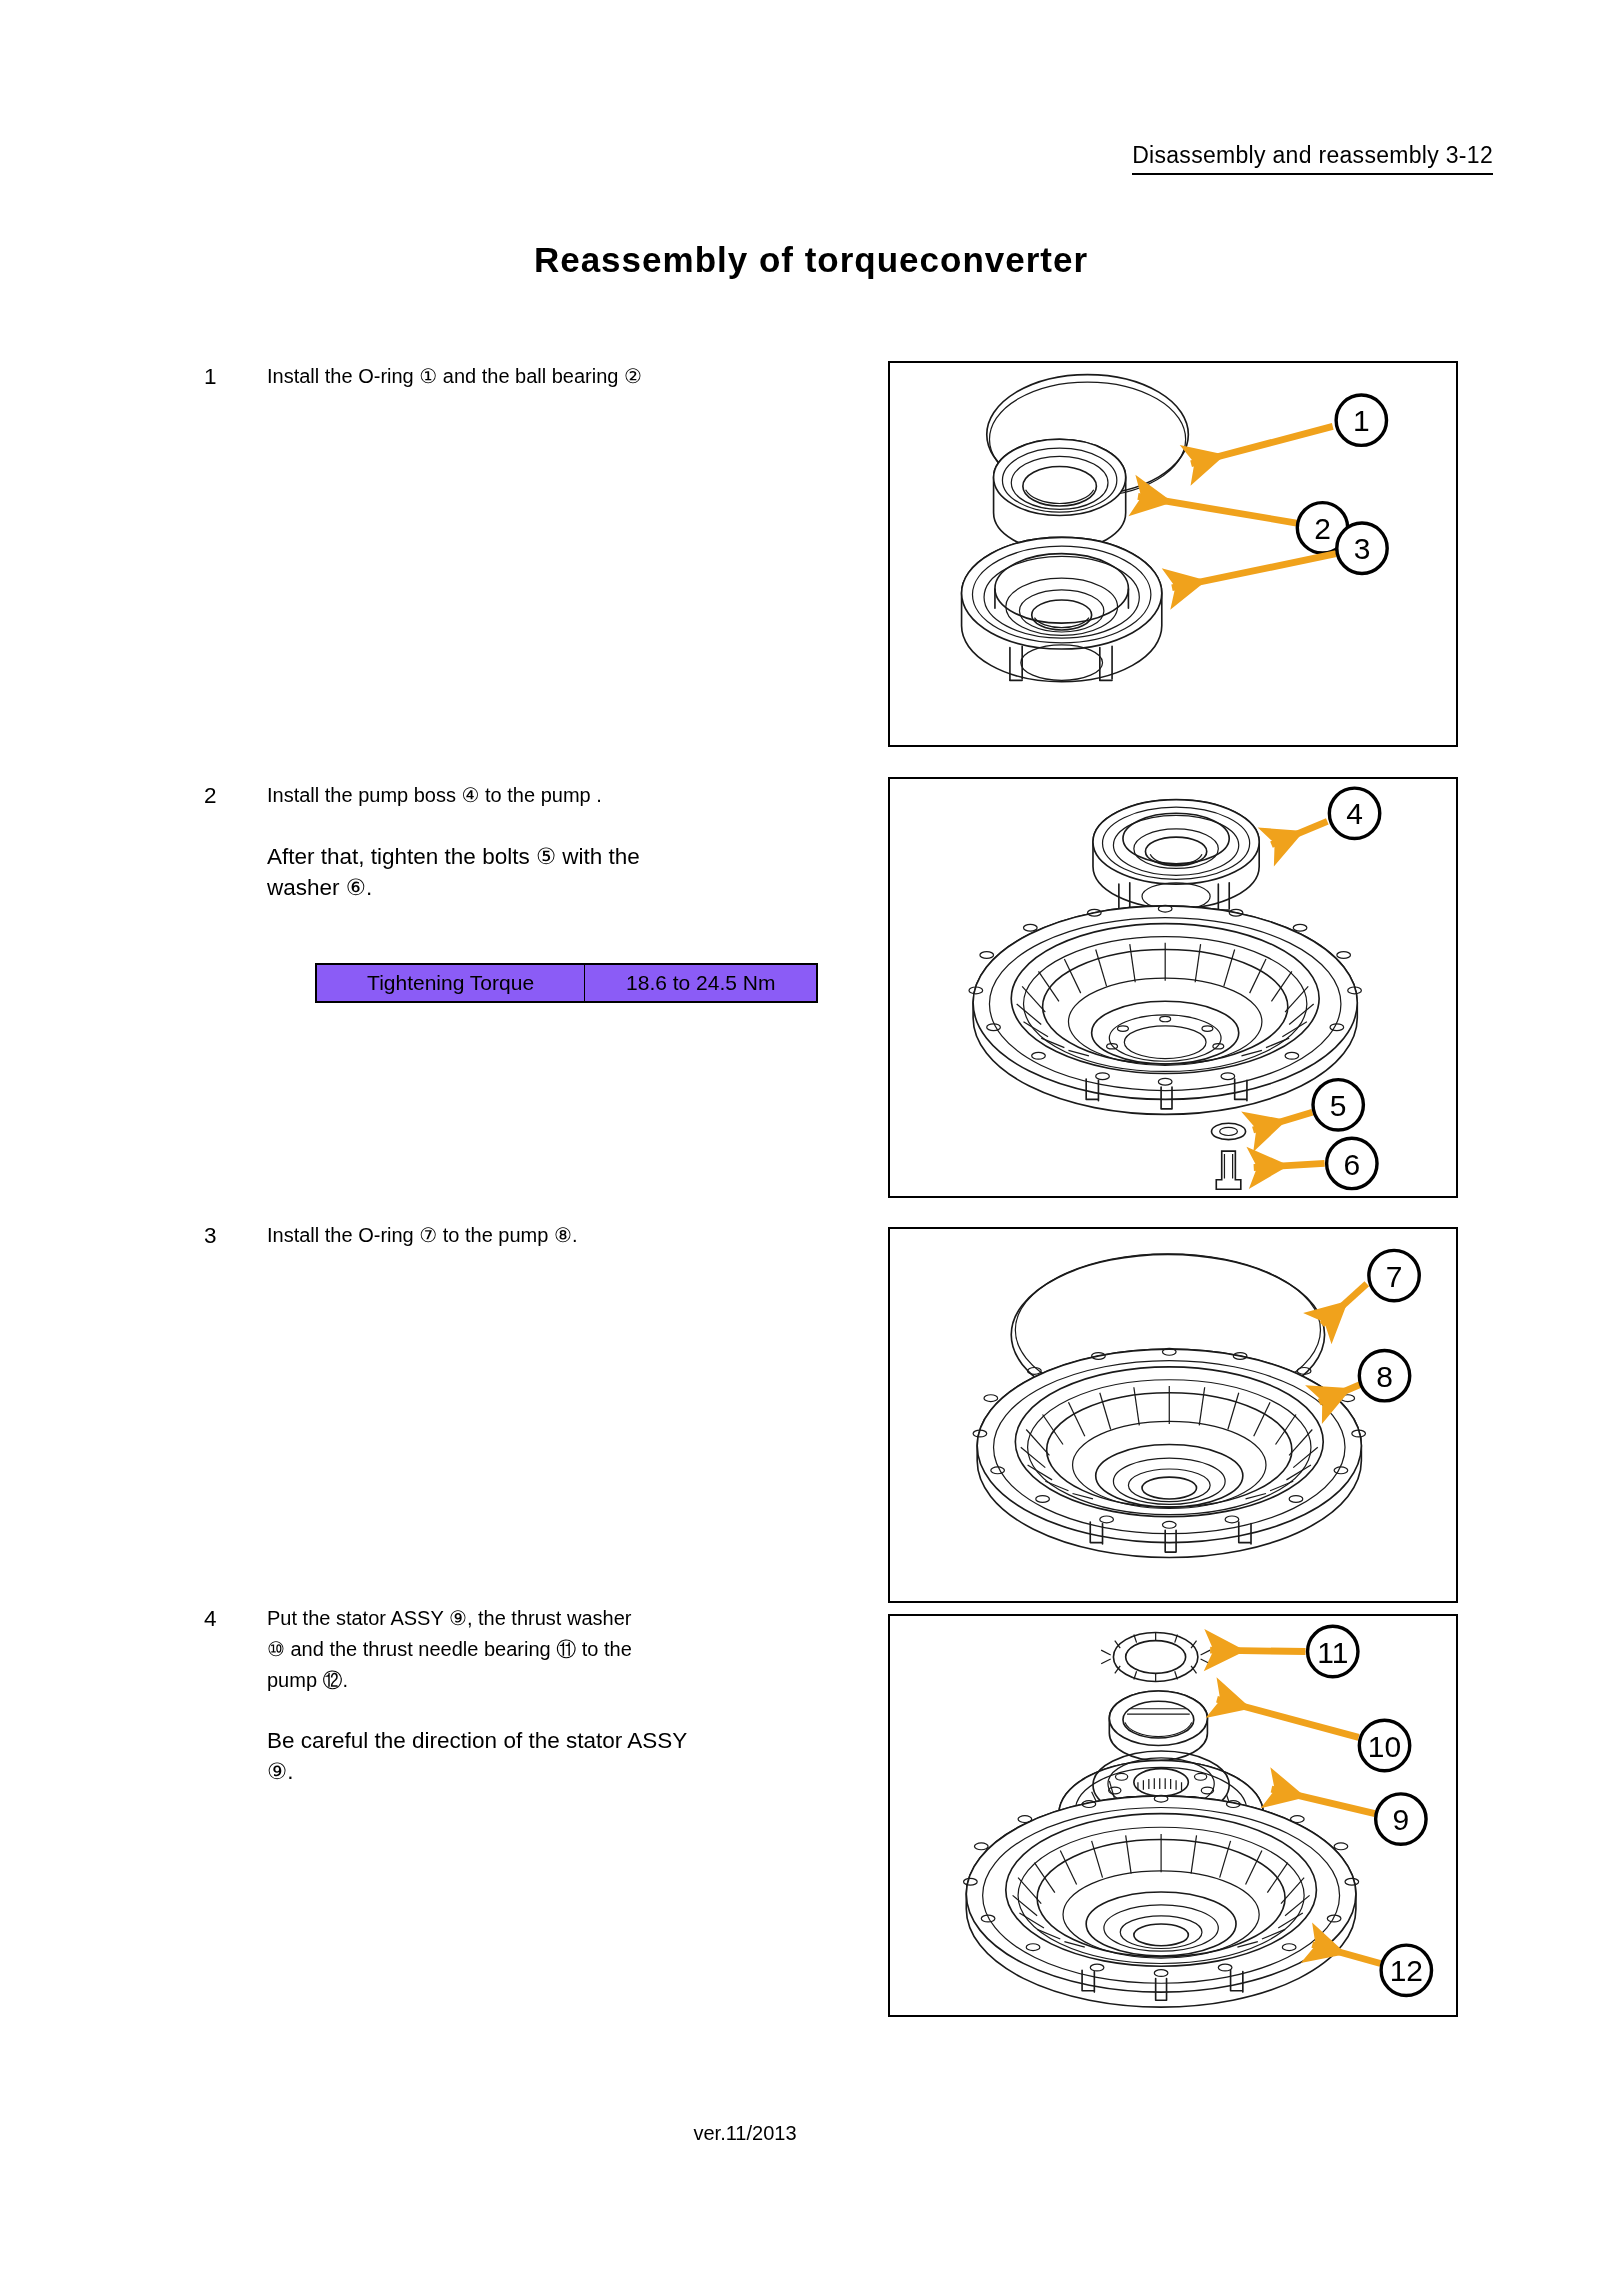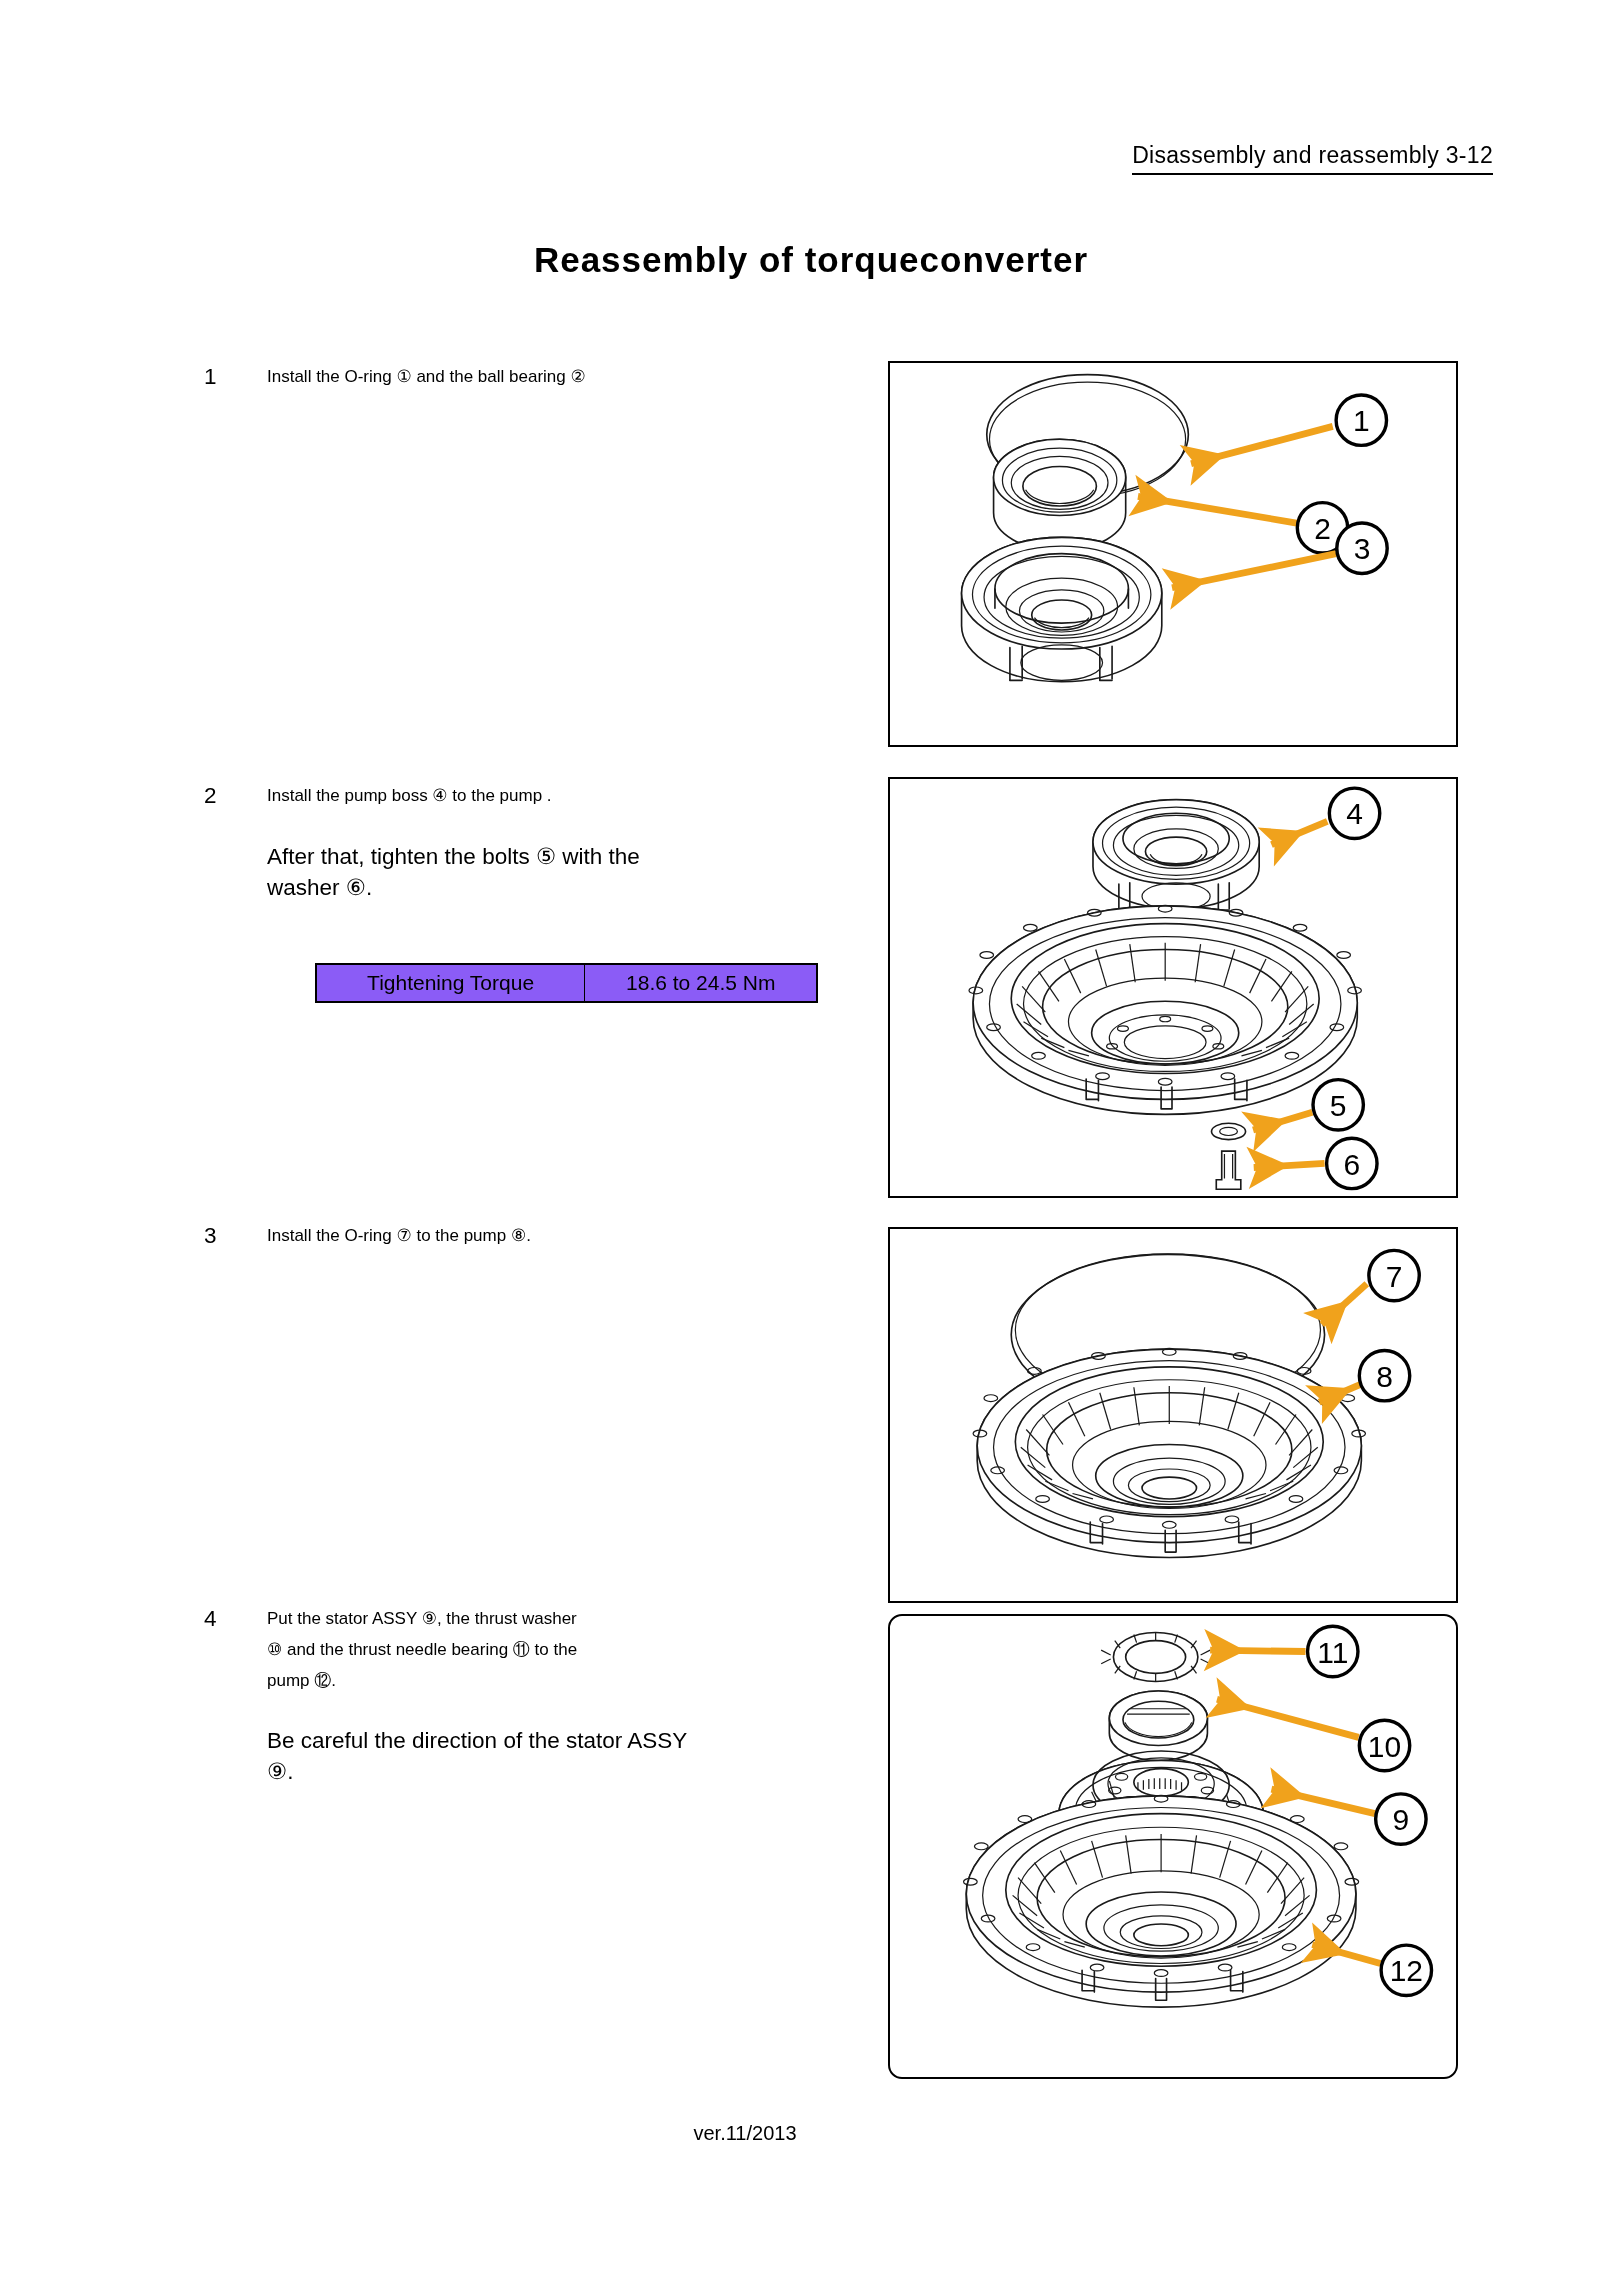--- a/index.html
+++ b/index.html
@@ -51,21 +51,21 @@
     align-items: flex-start;
   }
   .step-num {
     width: 63px;
     flex: 0 0 63px;
     font-size: 22.5px;
     line-height: 31px;
   }
   .step-text {
     flex: 1;
-    font-size: 17px;
+    font-size: 20px;
     line-height: 31px;
   }
   .step-sub {
     margin-left: 63px;
     font-size: 22.5px;
     line-height: 31px;
   }
   .gap-lg { height: 30px; }
   .gap-md { height: 29px; }
 
@@ -478,21 +478,21 @@
   <g>
     <line x1="690" y1="228" x2="630" y2="254" stroke="#F0A21C" stroke-width="10" marker-end="url(#ah3)"></line>
   </g>
   <g>
     <circle cx="726" cy="215" r="37" class="callout-circle"></circle>
     <text x="726" y="216" class="callout-text">8</text>
   </g>
 </svg>
 </div>
 
-<div class="figure-panel" style="left:888px; top:1614px; width:570px; height:465px;border-radius:14px;">
+<div class="figure-panel" style="left:888px; top:1614px; width:570px; height:403px;">
 <svg width="564" height="398" viewBox="0 0 828 584" xmlns="http://www.w3.org/2000/svg">
   <defs>
     <marker id="ah4" markerWidth="7" markerHeight="7" refX="5.6" refY="3.5" orient="auto">
       <path d="M6.5,0.4 L0.4,3.5 L6.5,6.6 L5.1,3.5 Z" fill="#F0A21C"></path>
     </marker>
   </defs>
 
   <g>
     <ellipse cx="390" cy="60" rx="62" ry="36" class="part-fill"></ellipse>
     <ellipse cx="390" cy="60" rx="44" ry="24" class="part-line"></ellipse>

